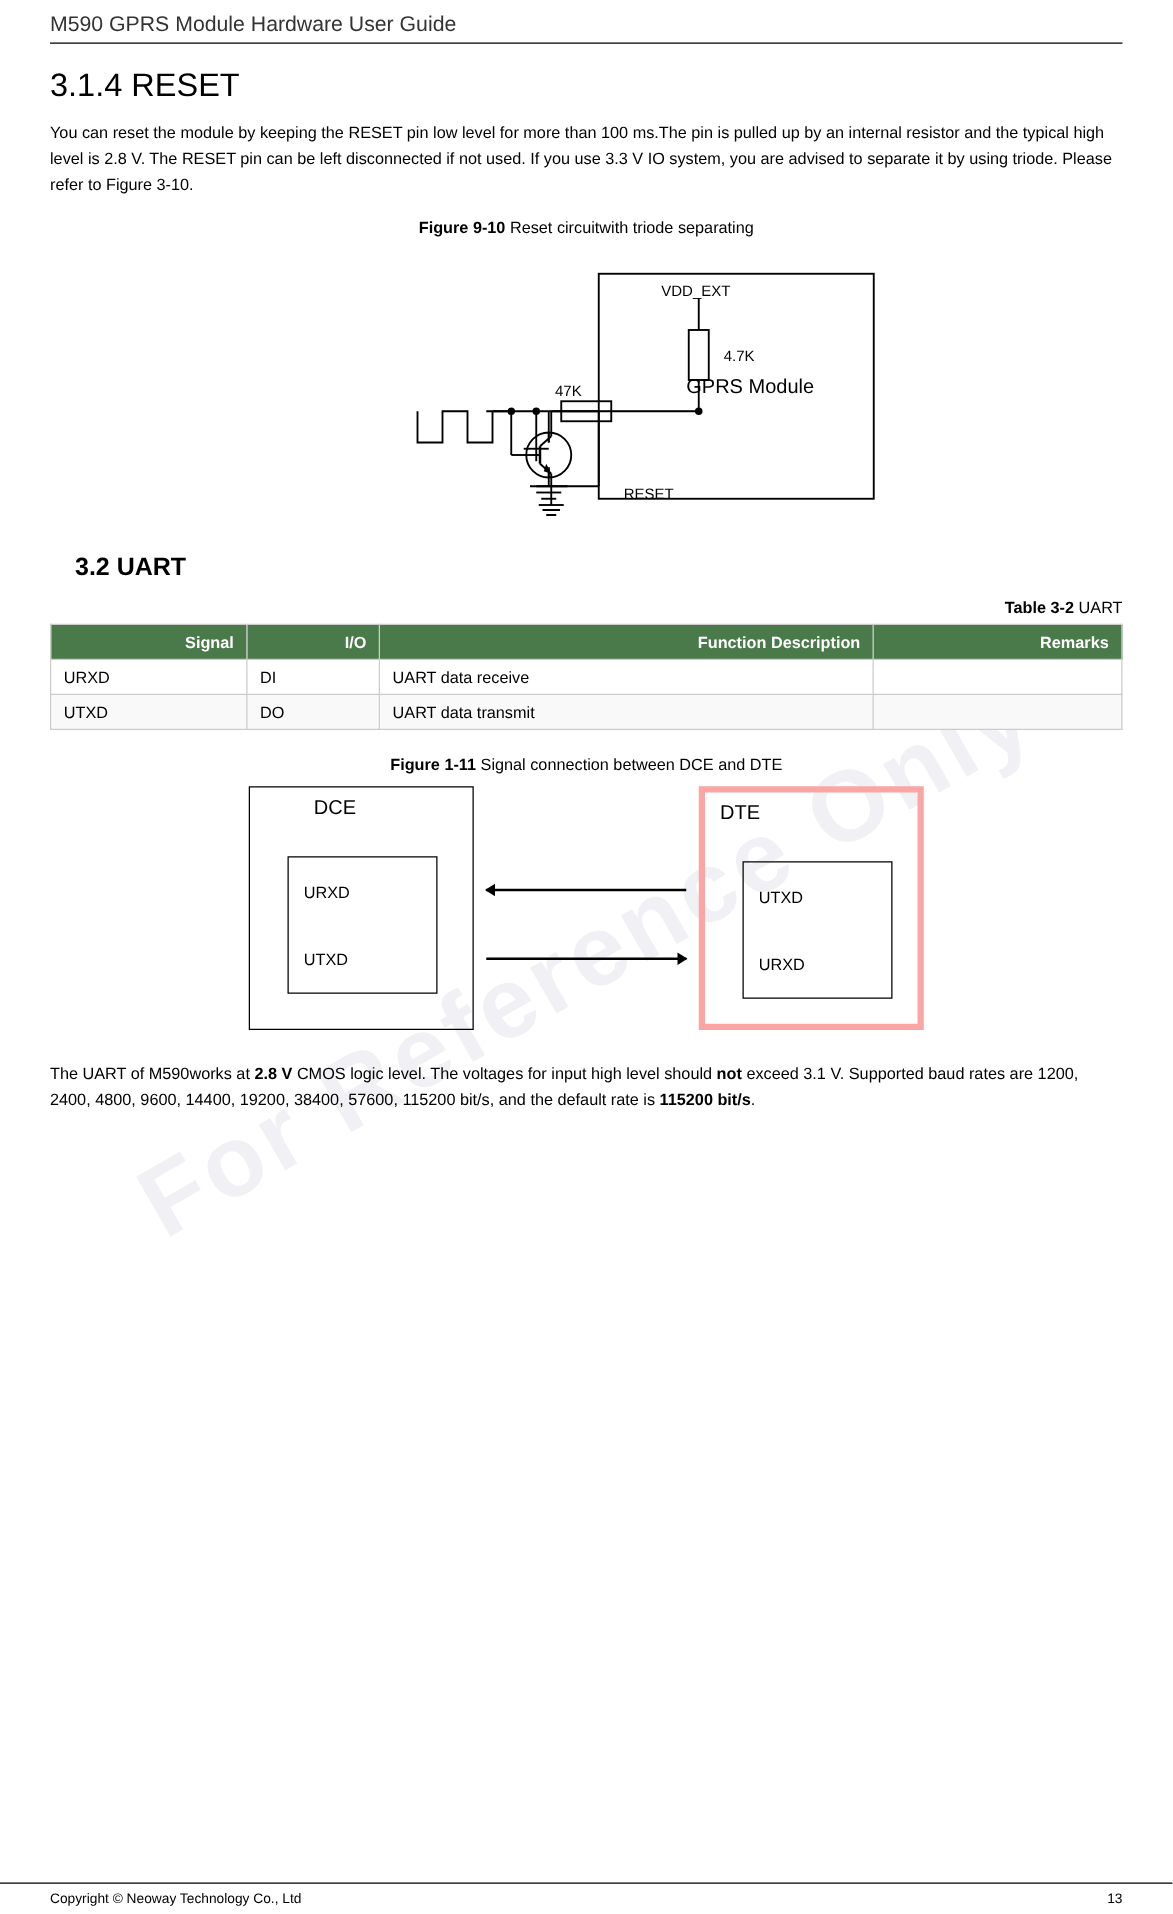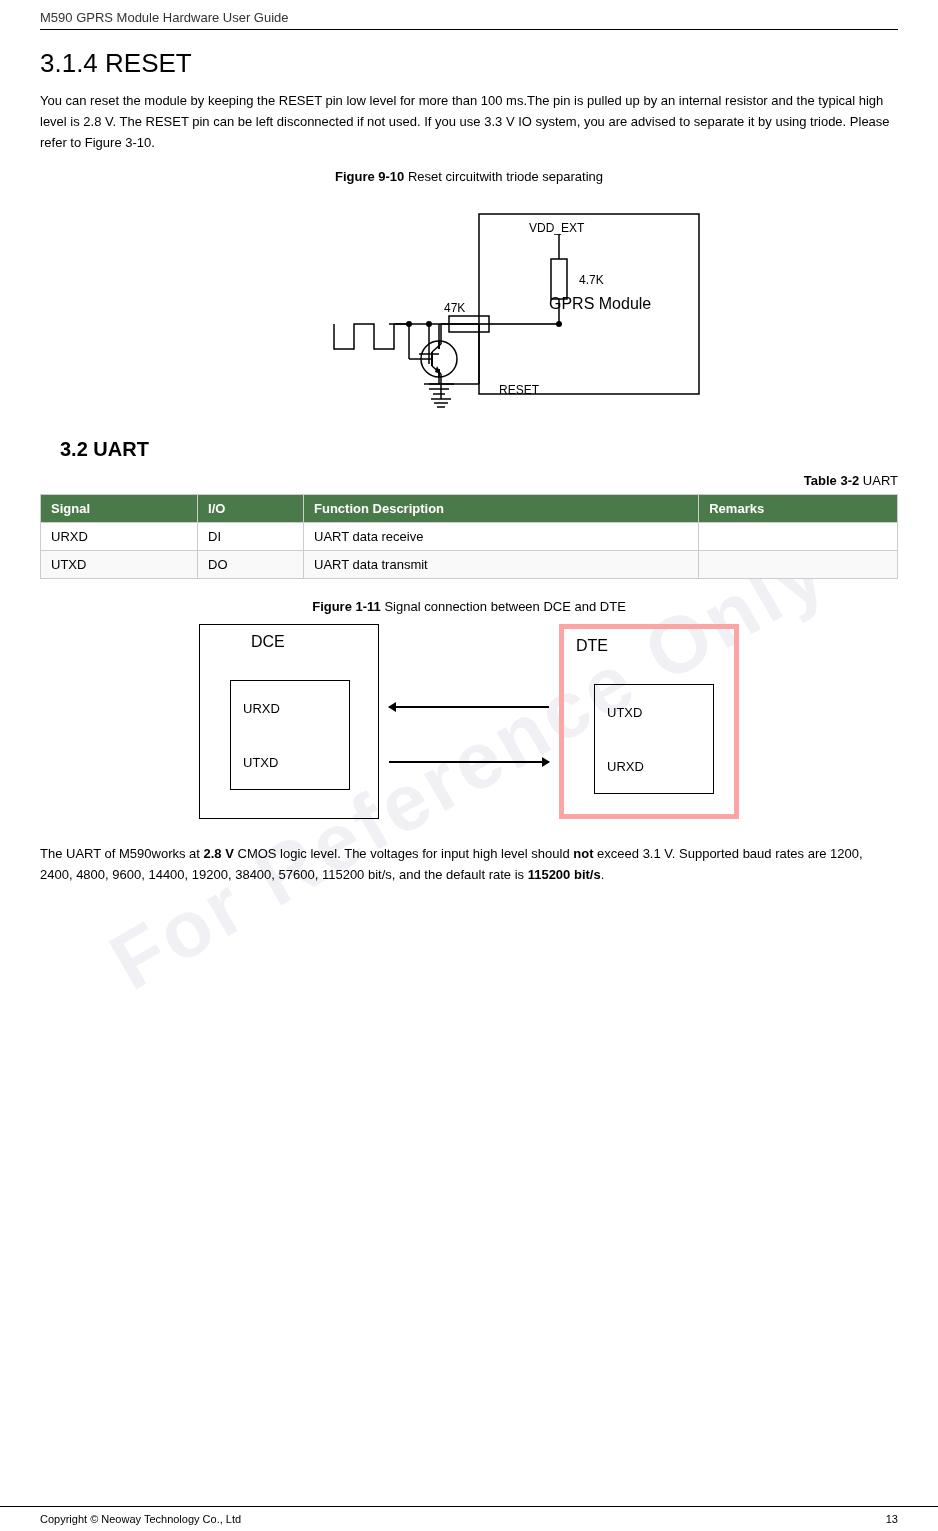--- a/index.html
+++ b/index.html
@@ -16,21 +16,21 @@
     .page {
       width: 938px;
       min-height: 1531px;
       padding: 10px 40px 40px 40px;
       position: relative;
     }
     .header-bar {
       border-bottom: 1px solid #000;
       padding-bottom: 4px;
       margin-bottom: 18px;
-      font-size: 13px;
+      font-size: 17px;
       color: #333;
     }
     h1.section-title {
       font-size: 26px;
       font-weight: normal;
       margin-bottom: 12px;
       margin-top: 4px;
     }
     h2.section-title {
       font-size: 20px;
@@ -66,21 +66,21 @@
       border-collapse: collapse;
       margin-bottom: 20px;
     }
     .uart-table th {
       background: #4a7a4a;
       color: #fff;
       font-weight: bold;
       font-size: 13px;
       padding: 6px 10px;
       border: 1px solid #ccc;
-      text-align: left;
+      text-align: right;
     }
     .uart-table td {
       border: 1px solid #ccc;
       padding: 6px 10px;
       font-size: 13px;
       background: #fff;
     }
     .uart-table tr:nth-child(even) td { background: #f9f9f9; }
     
     .dce-dte-container {

